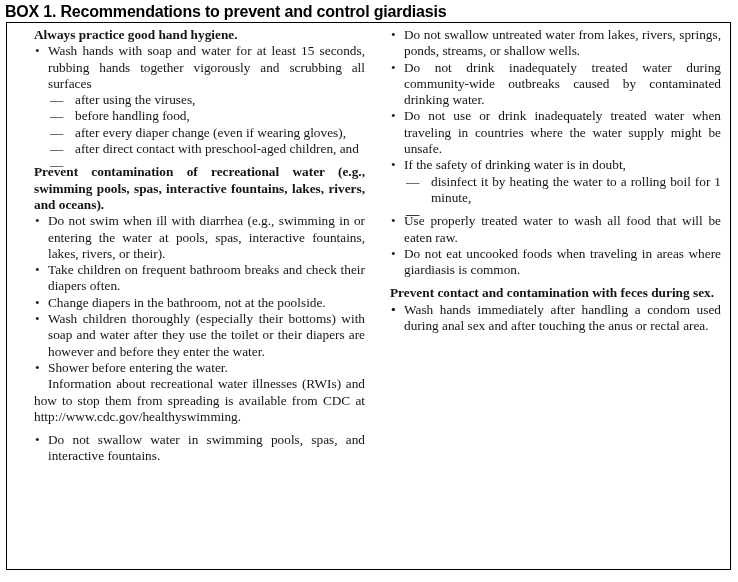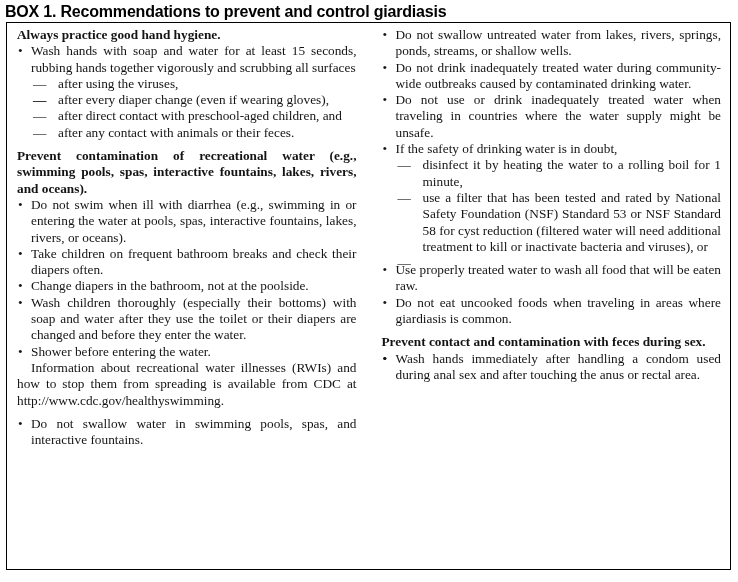--- a/index.html
+++ b/index.html
@@ -19,21 +19,21 @@
     white-space: nowrap;
   }
   .box {
     position: absolute; left: 6px; top: 22px;
     width: 725px; height: 548px;
     border: 1.5px solid #000;
     box-sizing: border-box;
     padding: 4px 9px 6px 10px;
     overflow: hidden;
   }
-  .cols { display: flex; gap: 25px; }
+  .cols { display: flex; gap: 25px; margin-left: 17px; }
   .col {
     flex: 1 1 0;
     font-size: 13.3px;
     line-height: 16.3px;
     text-align: justify;
   }
   .section { margin-top: 7px; }
   .section:first-child { margin-top: 0; }
   .heading { font-weight: bold; margin: 0; }
   .li { position: relative; padding-left: 14px; margin: 0; }
@@ -57,52 +57,52 @@
         <div class="li">
           <span class="marker">•</span>
           <span class="li-text">Wash hands with soap and water for at least 15 seconds, rubbing hands together vigorously and scrubbing all surfaces</span>
         </div>
         <div class="li sub">
           <span class="marker">—</span>
           <span class="li-text">after using the viruses,</span>
         </div>
         <div class="li sub">
           <span class="marker">—</span>
+          <span class="li-text">before handling food,</span>
         </div>
         <div class="li sub">
           <span class="marker">—</span>
           <span class="li-text">after every diaper change (even if wearing gloves),</span>
         </div>
         <div class="li sub">
           <span class="marker">—</span>
           <span class="li-text">after direct contact with preschool-aged children, and</span>
         </div>
         <div class="li sub">
           <span class="marker">—</span>
-          <span class="li-text">after any contact with animals or their feces.</span>
         </div>
       </div>
 
       <div class="section">
         <p class="heading">Prevent contamination of recreational water (e.g., swimming pools, spas, interactive fountains, lakes, rivers, and oceans).</p>
         <div class="li">
           <span class="marker">•</span>
-          <span class="li-text">Do not swim when ill with diarrhea (e.g., swimming in or entering the water at pools, spas, interactive fountains, lakes, rivers, or oceans).</span>
+          <span class="li-text">Do not swim when ill with diarrhea (e.g., swimming in or entering the water at pools, spas, interactive fountains, lakes, rivers, or their).</span>
         </div>
         <div class="li">
           <span class="marker">•</span>
           <span class="li-text">Take children on frequent bathroom breaks and check their diapers often.</span>
         </div>
         <div class="li">
           <span class="marker">•</span>
           <span class="li-text">Change diapers in the bathroom, not at the poolside.</span>
         </div>
         <div class="li">
           <span class="marker">•</span>
-          <span class="li-text">Wash children thoroughly (especially their bottoms) with soap and water after they use the toilet or their diapers are changed and before they enter the water.</span>
+          <span class="li-text">Wash children thoroughly (especially their bottoms) with soap and water after they use the toilet or their diapers are however and before they enter the water.</span>
         </div>
         <div class="li">
           <span class="marker">•</span>
           <span class="li-text">Shower before entering the water.</span>
         </div>
         <p class="indent-para">Information about recreational water illnesses (RWIs) and how to stop them from spreading is available from CDC at http://www.cdc.gov/healthyswimming.</p>
       </div>
 
       <div class="section">
         <div class="li">
@@ -131,21 +131,20 @@
         <div class="li">
           <span class="marker">•</span>
           <span class="li-text">If the safety of drinking water is in doubt,</span>
         </div>
         <div class="li sub">
           <span class="marker">—</span>
           <span class="li-text">disinfect it by heating the water to a rolling boil for 1 minute,</span>
         </div>
         <div class="li sub">
           <span class="marker">—</span>
-          <span class="li-text">use a filter that has been tested and rated by National Safety Foundation (NSF) Standard 53 or NSF Standard 58 for cyst reduction (filtered water will need additional treatment to kill or inactivate bacteria and viruses), or</span>
         </div>
         <div class="li sub">
           <span class="marker">—</span>
         </div>
       </div>
 
       <div class="section">
         <div class="li">
           <span class="marker">•</span>
           <span class="li-text">Use properly treated water to wash all food that will be eaten raw.</span>

